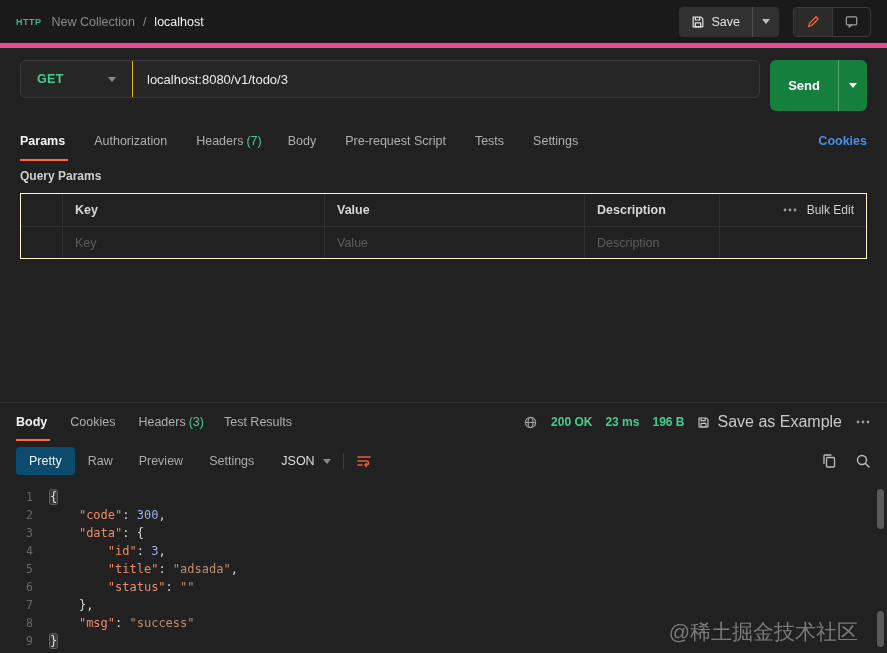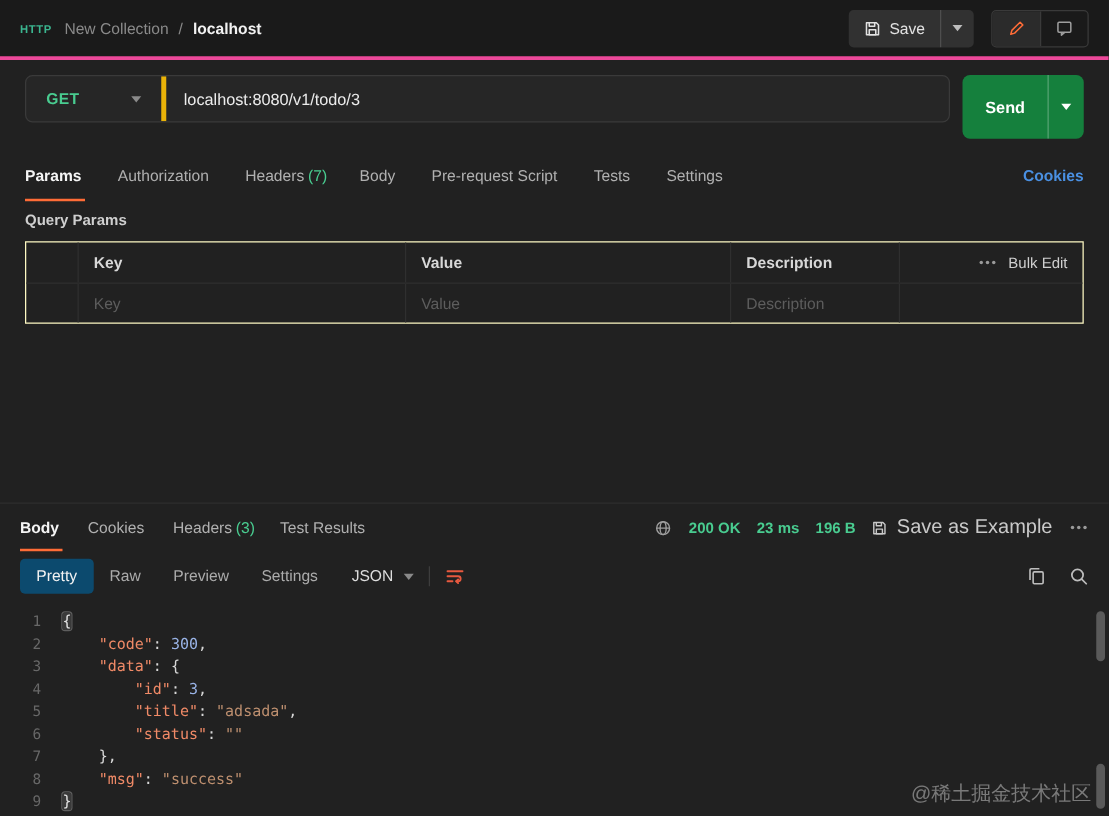--- a/index.html
+++ b/index.html
@@ -11,41 +11,41 @@
     font-size: 13px;
     overflow: hidden;
   }
   [data-interactable="true"] { cursor: pointer; }
   .app { width: 887px; height: 653px; display: flex; flex-direction: column; position: relative; }
 
   
   .top-bar {
     height: 48px; flex: none;
     background: #1a1a1a;
-    border-bottom: 3px solid #ec4899;
+    border-bottom: 5px solid #ec4899;
     display: flex; align-items: center; justify-content: space-between;
     padding: 0 16px;
   }
   .breadcrumb { display: flex; align-items: center; gap: 8px; color: #8a8a8a; font-size: 12.5px; }
   .http-badge { color: #3bb58f; font-weight: 700; font-size: 9px; letter-spacing: .5px; margin-right: 2px; }
-  .crumb-current { color: #f2f2f2; font-weight: 700; }
+  .crumb-current { color: #f2f2f2; font-weight: 400; }
   .top-actions { display: flex; align-items: center; gap: 14px; }
   .save-group { display: flex; align-items: stretch; background: #313131; border-radius: 4px; overflow: hidden; height: 30px; }
   .save-btn { display: flex; align-items: center; gap: 7px; padding: 0 12px; color: #e2e2e2; font-size: 12.5px; }
   .save-caret { display: flex; align-items: center; padding: 0 9px; border-left: 1px solid rgba(255,255,255,.14); color: #bdbdbd; }
   .icon-group { display: flex; align-items: stretch; height: 30px; border: 1px solid #3a3a3a; border-radius: 4px; overflow: hidden; }
   .icon-btn { width: 38px; display: flex; align-items: center; justify-content: center; color: #9e9e9e; }
   .icon-btn + .icon-btn { border-left: 1px solid #3a3a3a; }
   .icon-btn.edit { color: #ff6c37; background: #2b2b2b; }
   .caret { display: inline-block; width: 0; height: 0; border-left: 4px solid transparent; border-right: 4px solid transparent; border-top: 5px solid currentColor; }
 
   
   .url-row { flex: none; display: flex; gap: 10px; padding: 12px 20px 10px 20px; }
   .url-box { flex: 1; display: flex; align-items: stretch; background: #262626; border: 1px solid #3a3a3a; border-radius: 6px; height: 38px; overflow: hidden; }
-  .method { display: flex; align-items: center; justify-content: space-between; width: 112px; padding: 0 16px; border-right: 4px solid #eab308; }
+  .method { display: flex; align-items: center; justify-content: space-between; width: 112px; padding: 0 16px; border-right: 1px solid #eab308; }
   .method-label { color: #49cc90; font-weight: 700; font-size: 12.5px; letter-spacing: .3px; }
   .method .caret { color: #8a8a8a; }
   .url-input { flex: 1; background: transparent; border: none; outline: none; color: #ececec; font-size: 13px; padding: 0 14px; font-family: "Liberation Sans", sans-serif; }
   .send-group { display: flex; align-items: stretch; background: #15803d; border-radius: 6px; overflow: hidden; height: 51px; }
   .send-btn { display: flex; align-items: center; padding: 0 18px; color: #fff; font-weight: 600; font-size: 13px; }
   .send-caret { display: flex; align-items: center; padding: 0 10px; border-left: 1px solid rgba(255,255,255,.28); color: #fff; }
 
   
   .req-tabs { flex: none; display: flex; align-items: stretch; height: 40px; padding: 0 20px; gap: 26px; font-size: 12.5px; color: #b0b0b0; }
   .tab { display: flex; align-items: center; position: relative; white-space: nowrap; }
@@ -98,21 +98,21 @@
   .line-content { white-space: pre; }
   .tok-p { color: #d8d8d8; }
   .tok-k { color: #f08a67; }
   .tok-s { color: #bd8f6f; }
   .tok-n { color: #99b3e6; }
   .tok-b { color: #e2e2e2; background: #3a3a3a; box-shadow: 0 0 0 1px #5e5e5e; border-radius: 2px; }
   .scroll-thumb { position: absolute; right: 3px; width: 7px; background: #5a5a5a; border-radius: 4px; }
   .thumb-top { top: 8px; height: 40px; }
   .thumb-bottom { bottom: 6px; height: 36px; }
 
-  .watermark { position: absolute; right: 14px; bottom: 7px; color: rgba(195,195,195,.55); font-size: 16px; pointer-events: none; text-align: right; }
+  .watermark { position: absolute; right: 29px; bottom: 7px; color: rgba(195,195,195,.55); font-size: 21px; pointer-events: none; text-align: right; }
 
   svg { display: block; }
 </style>
 </head>
 <body>
 
 <div class="app" data-interactable="false">
 
   <div class="top-bar" data-interactable="false">
     <div class="breadcrumb" data-interactable="false">

